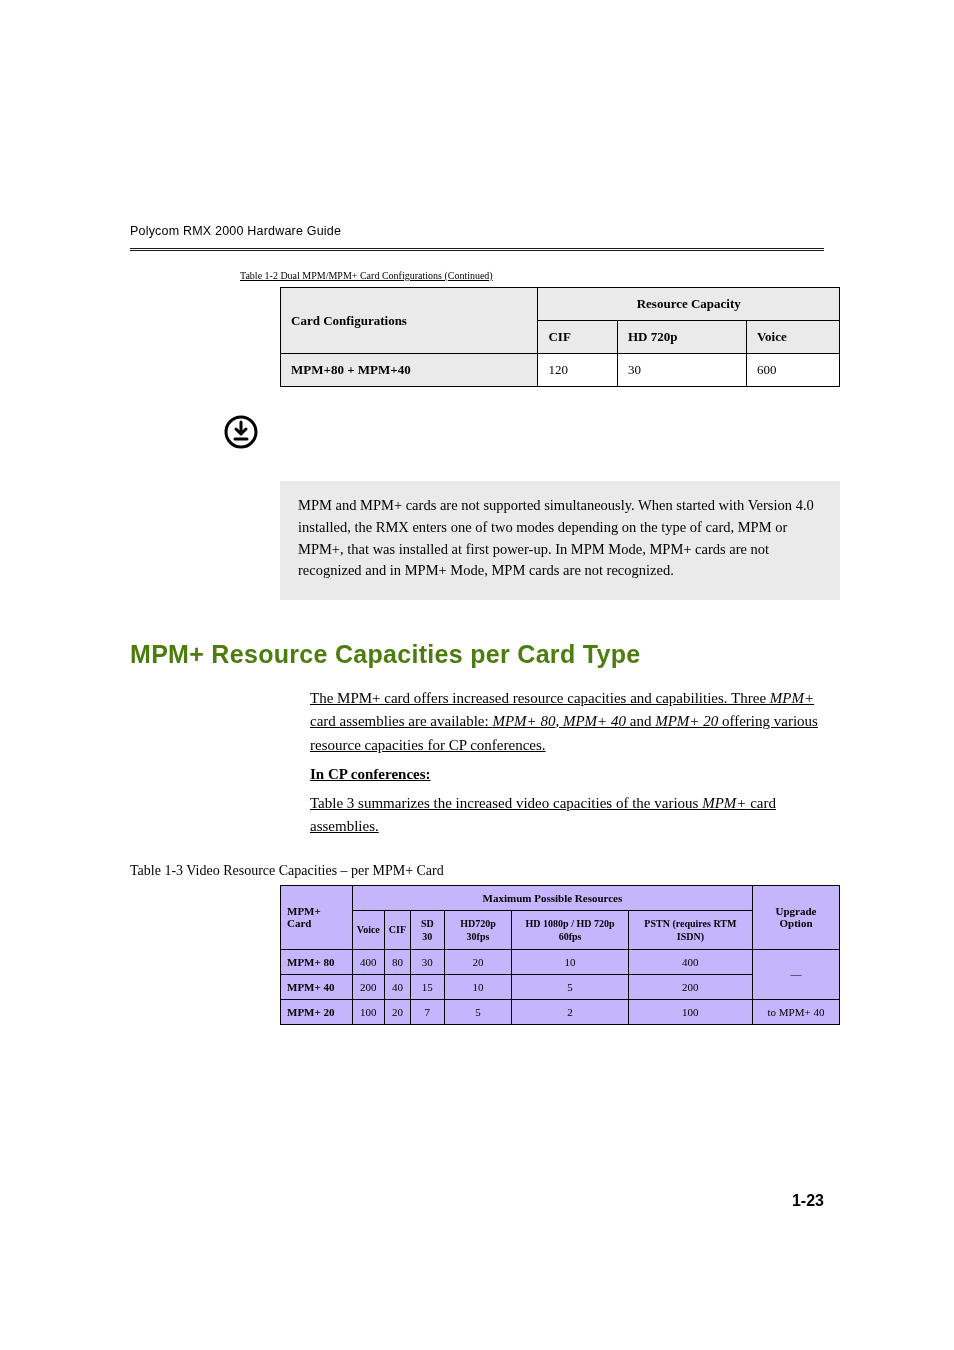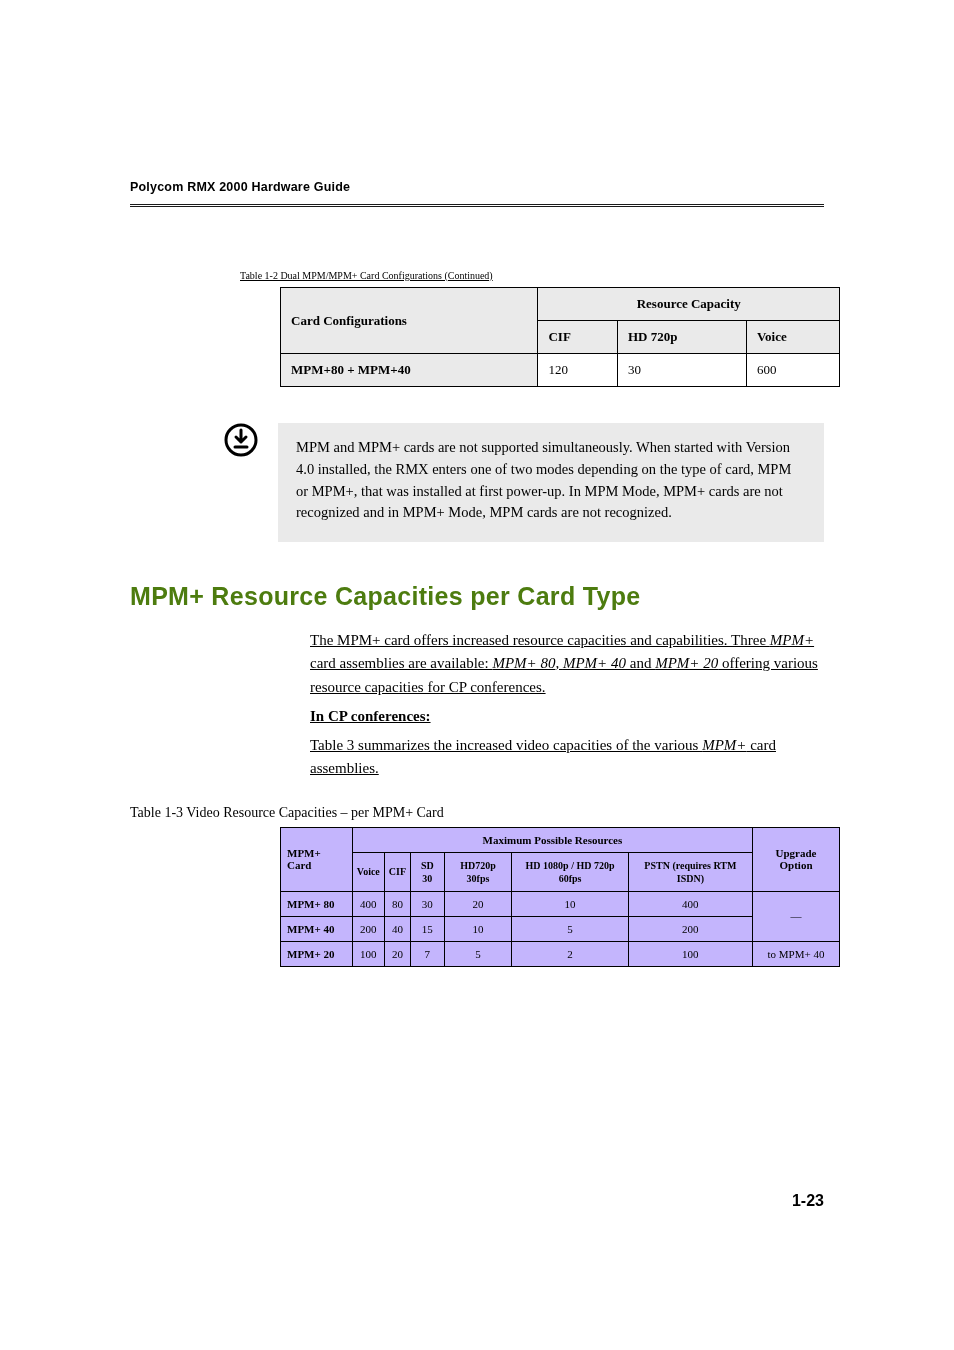--- a/index.html
+++ b/index.html
@@ -18,23 +18,24 @@
     color: #000;
   }
   .running-head {
     position: absolute;
     top: 180px;
     left: 130px;
     right: 130px;
   }
   .running-head-title {
     font-family: Arial, Helvetica, sans-serif;
-    font-weight: bold;
+    font-weight: normal;
     font-size: 12.5px;
     letter-spacing: 0.2px;
+    margin-top: 44px;
   }
   .head-rule {
     margin-top: 10px;
     height: 3px;
     background: repeating-linear-gradient(#000,#000 1px,#fff 1px,#fff 2px,#000 2px,#000 3px);
     opacity: 0.9;
   }
 
   .content {
     position: absolute;
@@ -63,25 +64,26 @@
   }
   table.t1 th {
     background: #eaeaea;
     font-weight: bold;
   }
   table.t1 .group-th {
     text-align: center;
   }
 
   .note-box {
-    margin-top: 36px;
+    margin-top: 28px;
     margin-left: 150px;
     display: flex;
     align-items: flex-start;
-    gap: 20px;
+    gap: 28px;
+    flex-direction: column;
   }
   .note-icon {
     flex: 0 0 34px;
     margin-left: -56px;
   }
   .note-text {
     background: #eaeaea;
     padding: 14px 18px 18px 18px;
     font-size: 14.5px;
     line-height: 1.5;

